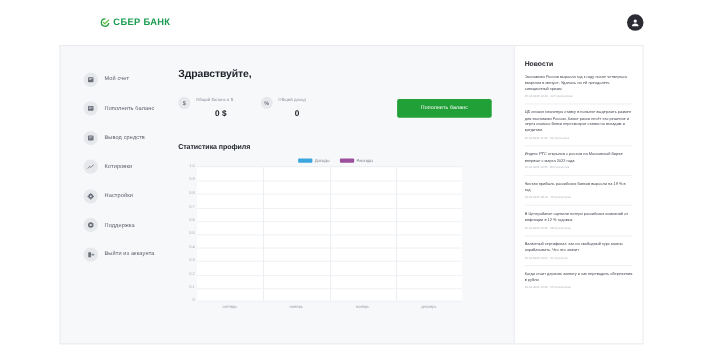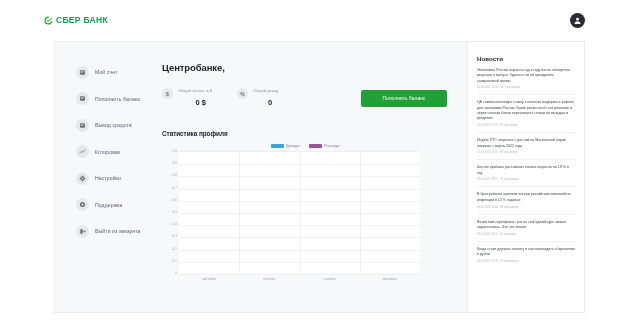--- a/index.html
+++ b/index.html
@@ -10,21 +10,21 @@
     overflow: hidden;
   }
   .page { position: relative; width: 639px; height: 323px; background: #ffffff; }
 
   
   .topbar {
     position: absolute; left: 0; top: 0; width: 639px; height: 40px;
     background: #ffffff;
     display: flex; align-items: center;
   }
-  .logo { display: flex; align-items: center; gap: 3px; margin-left: 44px; }
+  .logo { display: flex; align-items: center; gap: 3px; margin-left: 91px; }
   .logo-mark { width: 9px; height: 9px; position: relative; }
   .logo-mark svg { display: block; }
   .logo-text {
     font-size: 8.5px; font-weight: bold; letter-spacing: .3px;
     color: #1a9c4f; white-space: nowrap;
   }
   .avatar-btn {
     position: absolute; right: 54px; top: 13px;
     width: 15px; height: 15px; border-radius: 50%;
     background: #2b2b33;
@@ -251,21 +251,21 @@
           <svg width="7" height="7" viewBox="0 0 14 14">
               <path d="M2.5 2.5h5v9h-5z" fill="#6c7079"></path>
               <path d="M8.5 7h4M10.8 5.1L12.7 7l-1.9 1.9" fill="none" stroke="#6c7079" stroke-width="1.3" stroke-linecap="round" stroke-linejoin="round"></path>
             </svg>
         </span>
         <span class="nav-label">Выйти из аккаунта</span>
       </div>
     </nav>
 
     <section class="content">
-      <div class="greeting">Центробанке,</div>
+      <div class="greeting">Здравствуйте,</div>
 
       <div class="stats-row">
         <div class="stat-card">
           <span class="stat-ico">$</span>
           <div class="stat-body">
             <span class="stat-label">Общий баланс в $</span>
             <span class="stat-value">0 $</span>
           </div>
         </div>
         <div class="stat-card second">

